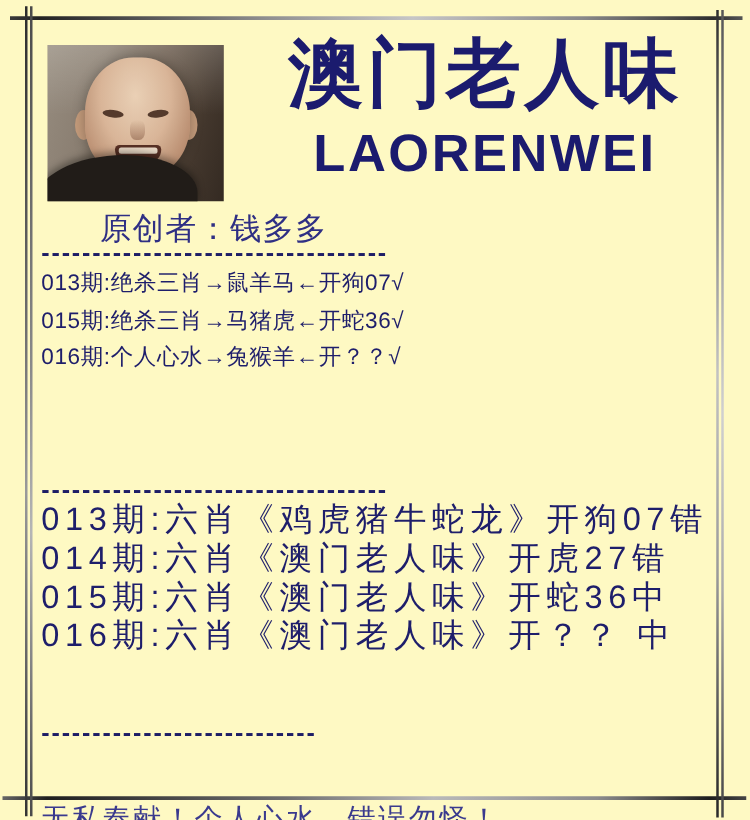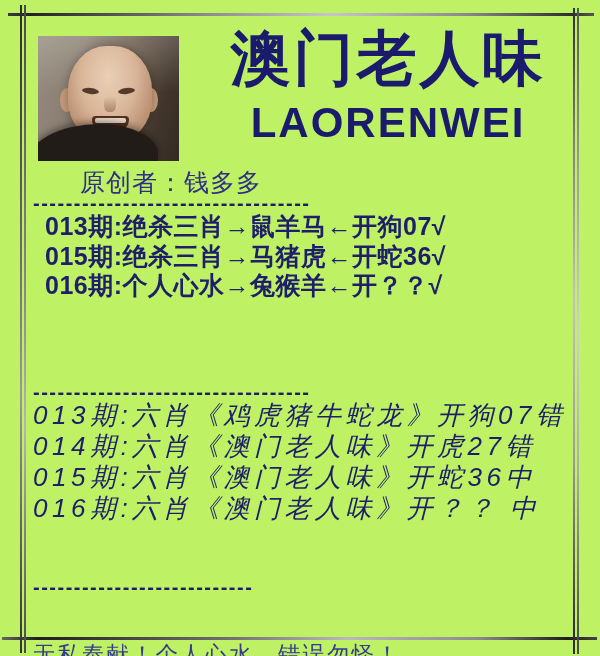--- a/index.html
+++ b/index.html
@@ -1,18 +1,18 @@
 <!DOCTYPE html>
 <html><head>
 <meta charset="utf-8">
 <style>
   html,body{margin:0;padding:0;background:#ffffff;}
   .page{
     position:relative;width:600px;height:656px;overflow:hidden;
-    background:#bef264;
+    background:#fef9c3;
     font-family:"Liberation Sans","DejaVu Sans",sans-serif;
   }
   
   .fl{position:absolute;}
   .fl-top{left:8px;top:13px;width:586px;height:3px;
     background:linear-gradient(90deg,#3a3a3a 0%,#232323 4%,#8f8f8f 35%,#c6c6c6 55%,#8a8a8a 78%,#2e2e2e 96%,#555 100%);}
   .fl-bottom{left:2px;top:637px;width:595px;height:3px;
     background:linear-gradient(90deg,#666 0%,#1f1f1f 6%,#6f6f6f 38%,#b9b9b9 58%,#8c8c8c 80%,#1d1d1d 95%,#444 100%);}
   .fl-left-a{left:20px;top:5px;width:2px;height:648px;
     background:linear-gradient(180deg,#2c2c2c 0%,#6f6f6f 40%,#9a9a9a 60%,#333 100%);}
@@ -51,22 +51,22 @@
   .title-cn{position:absolute;left:188px;top:26px;width:400px;text-align:center;
     color:#1b1b6e;font-size:60px;font-weight:800;letter-spacing:3px;line-height:66px;white-space:nowrap;}
   .title-en{position:absolute;left:188px;top:94px;width:400px;text-align:center;
     color:#1b1b6e;font-size:42px;font-weight:800;letter-spacing:2px;line-height:58px;white-space:nowrap;}
   .author{position:absolute;left:33px;top:166px;color:#2f2f84;font-size:25px;
     font-weight:500;letter-spacing:1px;white-space:nowrap;margin-left:47px;}
   .dash{position:absolute;left:33px;color:#1d1d66;font-size:20px;font-weight:700;
     letter-spacing:1.5px;line-height:20px;white-space:nowrap;}
   .dash1{top:193px;} .dash2{top:382px;} .dash3{top:577px;}
   .block{position:absolute;left:33px;color:#1e1e6b;white-space:nowrap;}
-  .blk1{top:212px;font-size:25px;line-height:29.5px;font-weight:700;letter-spacing:.5px;margin-left:12px;}
-  .blk2{top:400px;font-size:26px;line-height:31px;font-weight:500;letter-spacing:4.5px;font-style:italic;}
+  .blk1{top:212px;font-size:18px;line-height:29.5px;font-weight:400;letter-spacing:.5px;}
+  .blk2{top:400px;font-size:26px;line-height:31px;font-weight:500;letter-spacing:4.5px;}
   .footer{position:absolute;left:33px;top:603px;color:#3a3a8e;font-size:22.5px;
     font-weight:400;letter-spacing:2px;white-space:nowrap;margin-top:36px;}
 </style>
 </head>
 <body>
 
 <div class="page">
 
   <div class="fl fl-top"></div>
   <div class="fl fl-bottom"></div>

